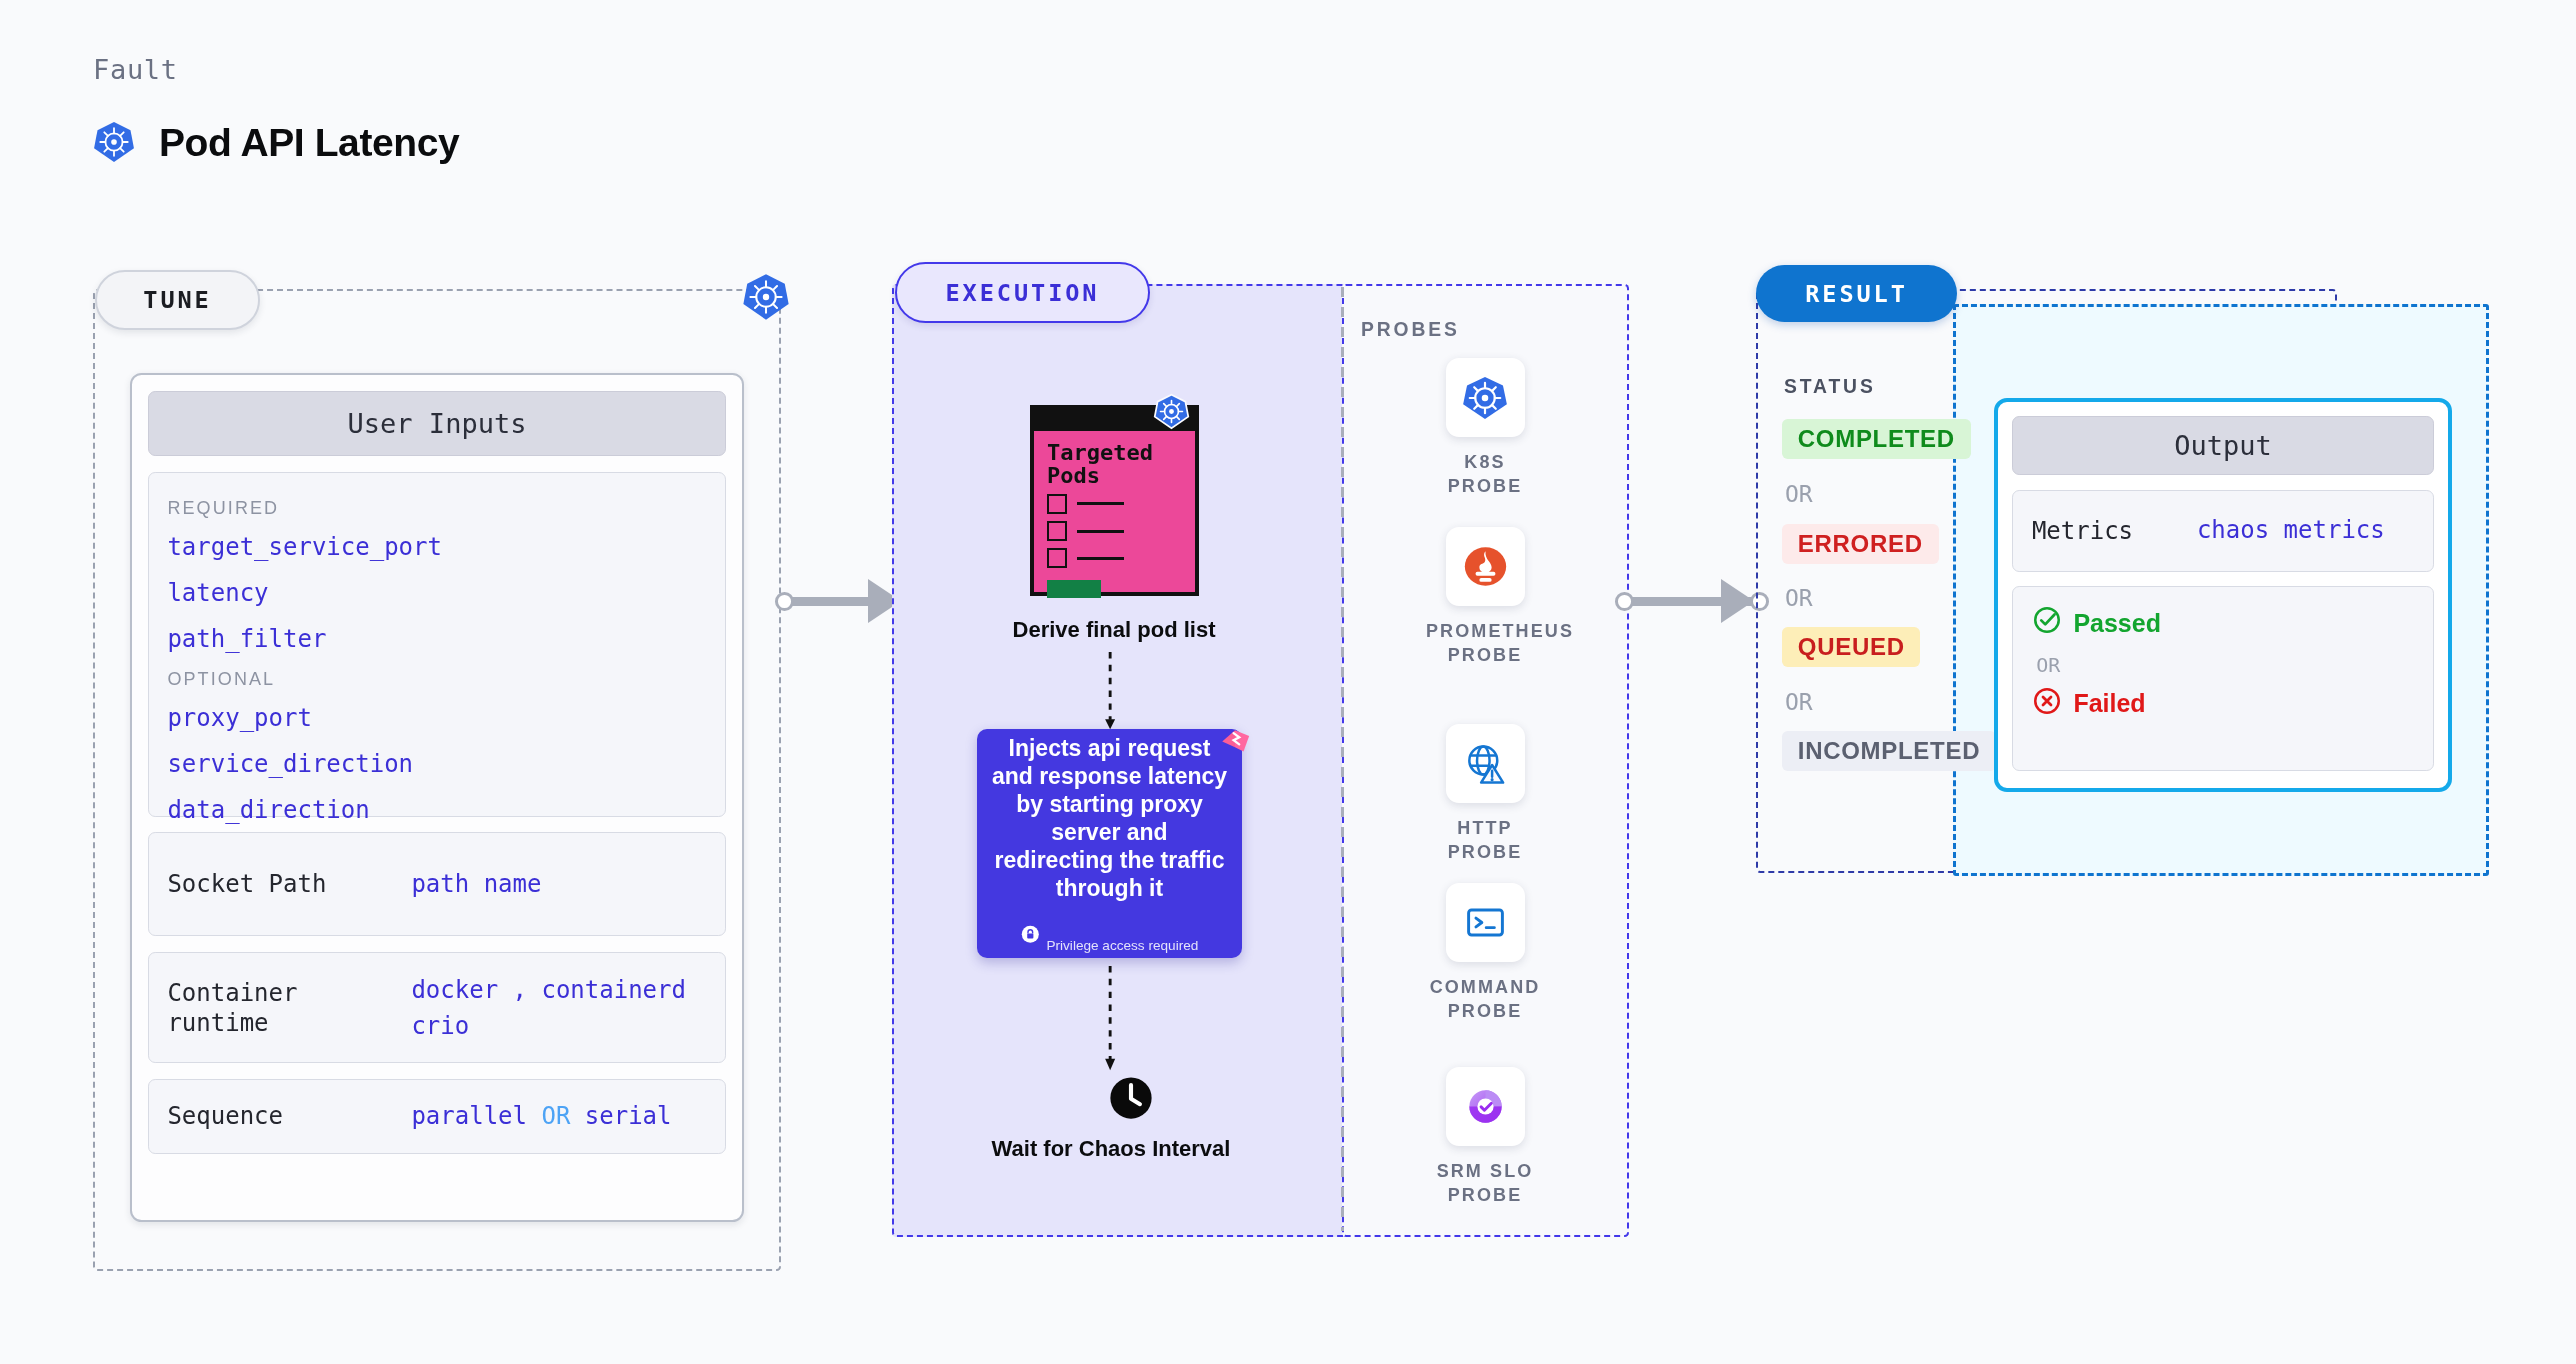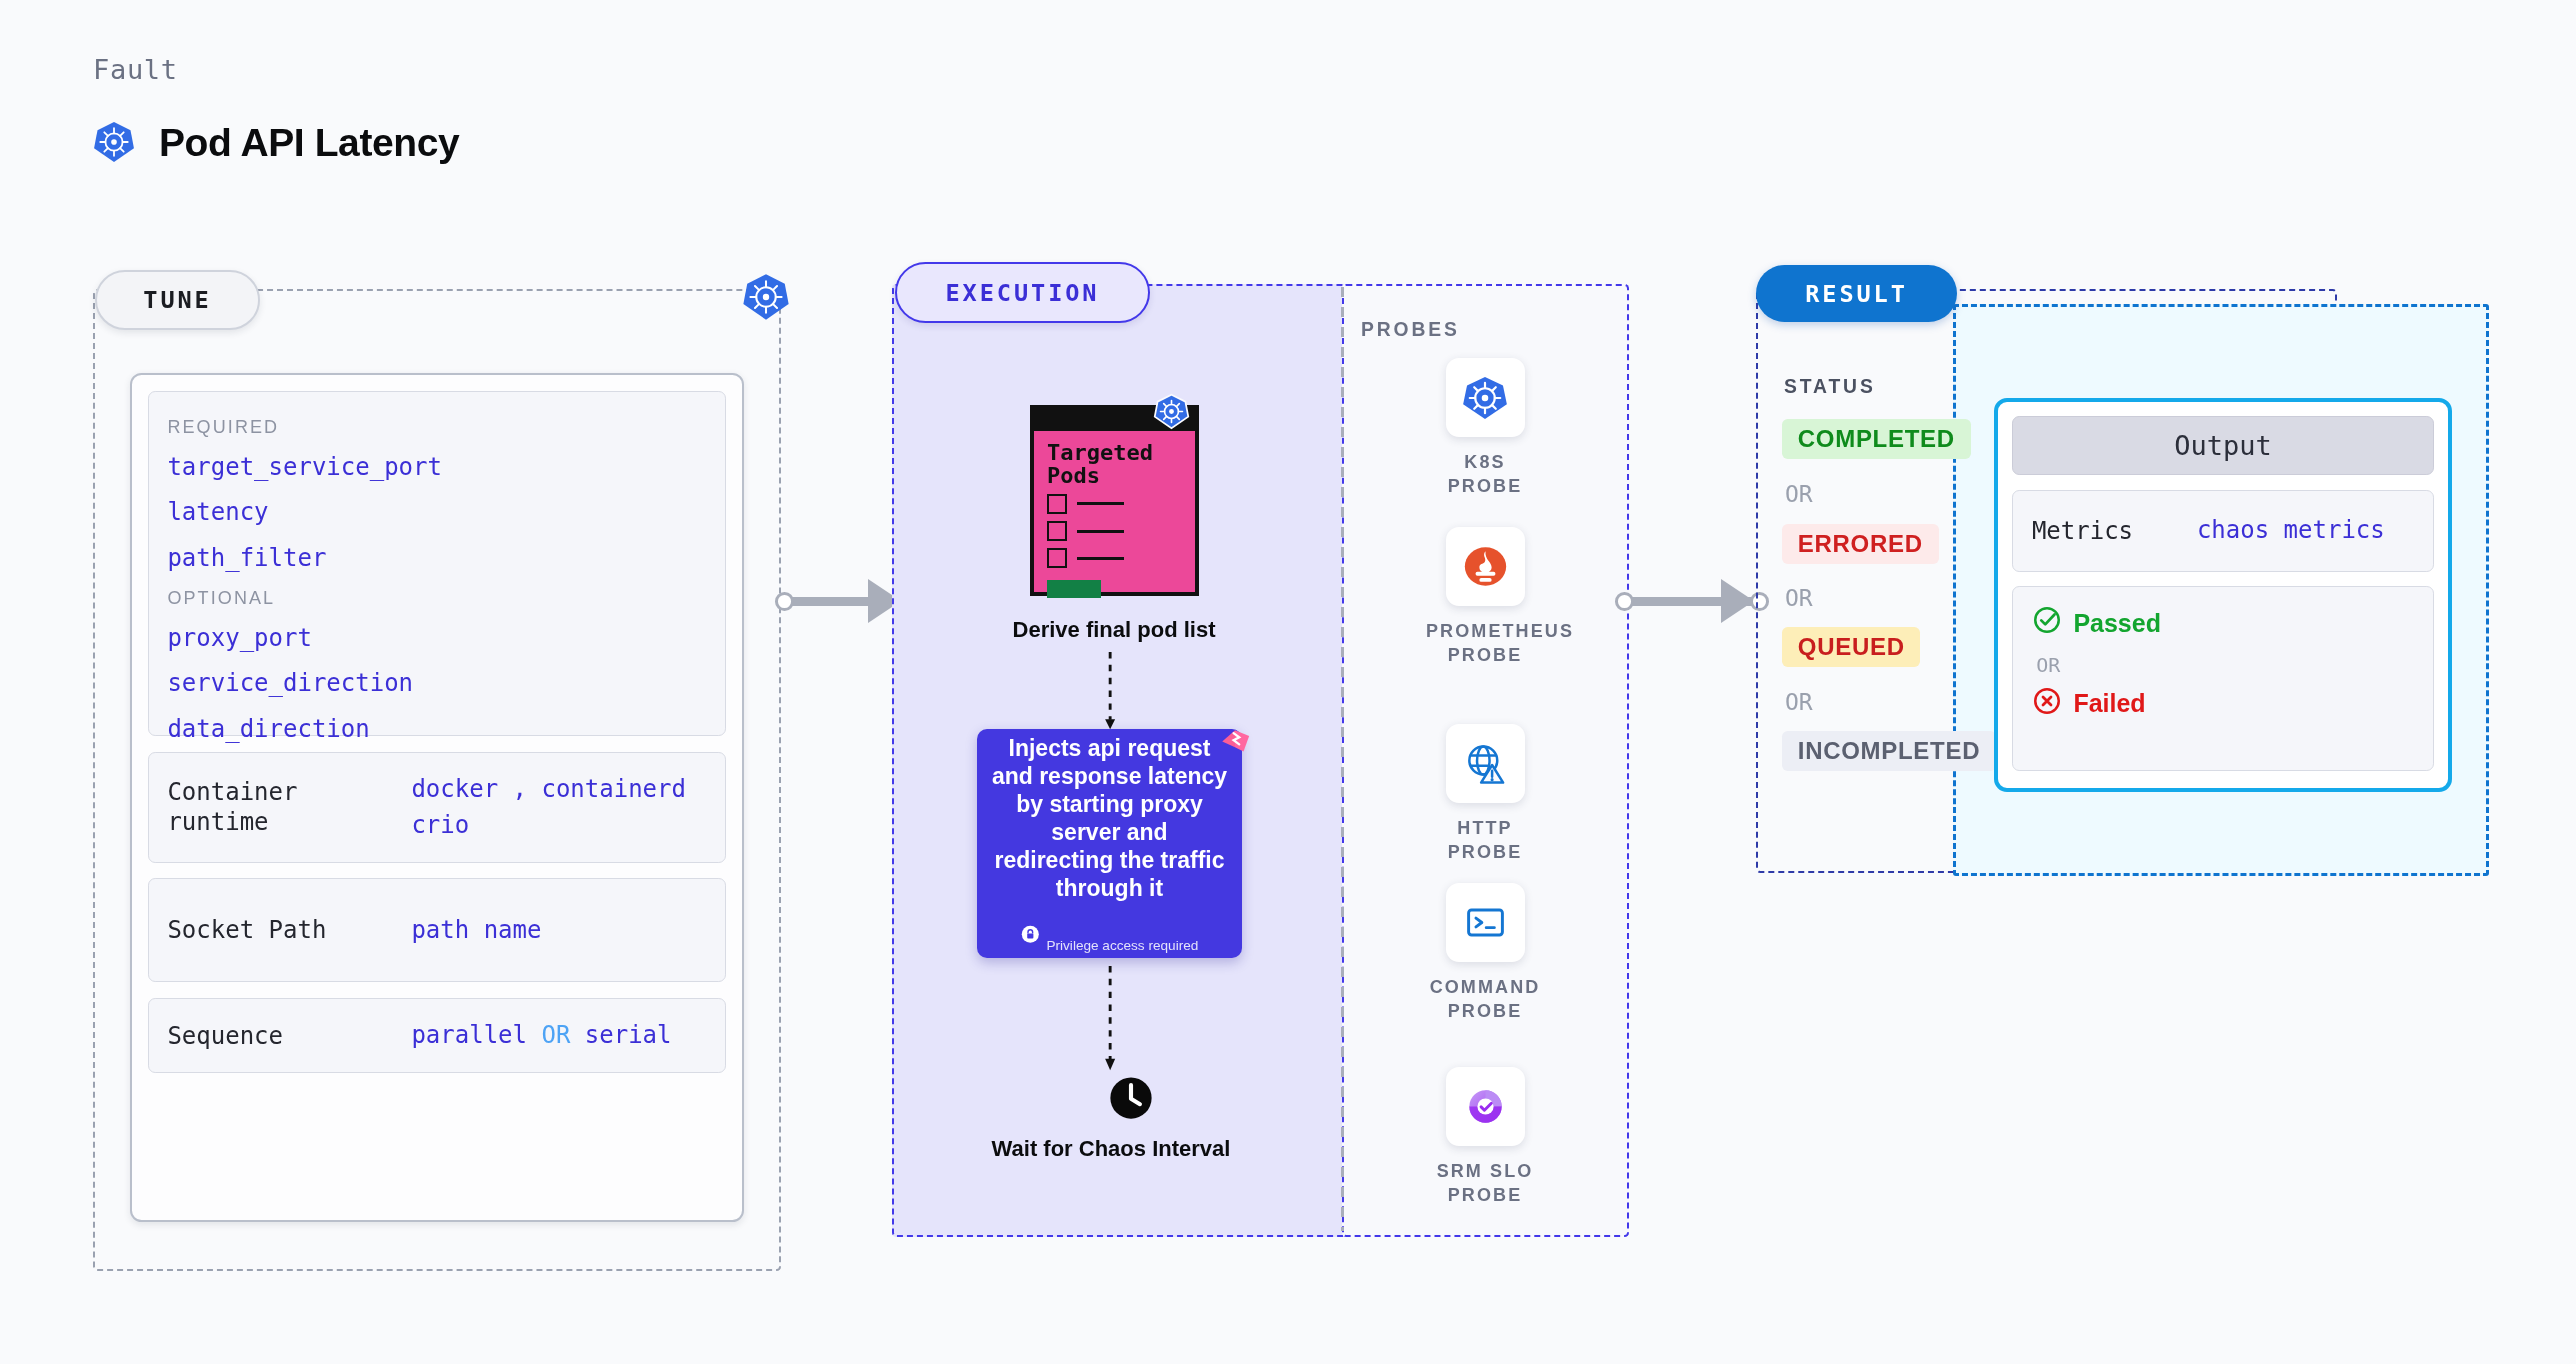--- a/index.html
+++ b/index.html
@@ -156,49 +156,50 @@
     <polygon points="32,3 56,15 61,41 32,61 3,41 8,15" fill="#326ce5"></polygon>
     <g fill="none" stroke="#fff" stroke-width="2.6" stroke-linecap="round">
       <circle cx="32" cy="32" r="12.5"></circle>
         <circle cx="32" cy="32" r="2.8" fill="#fff"></circle>
       <path d="M32 19.5V12M32 44.5V52M19.5 32H12M44.5 32H52M23.2 23.2l-5.3-5.3M40.8 40.8l5.3 5.3M40.8 23.2l5.3-5.3M23.2 40.8l-5.3 5.3"></path>
     </g>
   </svg>
 </span>
 
 <div class="card" id="user-inputs-card">
+  <div class="section-header">User Inputs</div>
 
   <div class="row-box" style="height:345px;">
     <div class="row-vals">
       <div class="sub">REQUIRED</div>
       <div class="kw">target_service_port</div>
       <div class="kw">latency</div>
       <div class="kw">path_filter</div>
       <div class="sub">OPTIONAL</div>
       <div class="kw">proxy_port</div>
       <div class="kw">service_direction</div>
       <div class="kw">data_direction</div>
     </div>
   </div>
 
+  <div class="row-box" style="height:104px;align-items:center;">
+    <div class="row-label">Socket Path</div>
+    <div class="row-vals kw">path name</div>
+  </div>
+
   <div class="row-box" style="height:111px;align-items:center;">
     <div class="row-label">Container runtime</div>
     <div class="row-vals" style="line-height:1.5;">
       <div>
         <span class="kw">docker</span>
         <span class="comma">,</span>
         <span class="kw">containerd</span>
       </div>
       <div class="kw">crio</div>
     </div>
-  </div>
-
-  <div class="row-box" style="height:104px;align-items:center;">
-    <div class="row-label">Socket Path</div>
-    <div class="row-vals kw">path name</div>
   </div>
 
   <div class="row-box" style="height:75px;align-items:center;">
     <div class="row-label">Sequence</div>
     <div class="row-vals">
       <span class="kw">parallel</span>
       <span class="or">OR</span>
       <span class="kw">serial</span>
     </div>
   </div>

